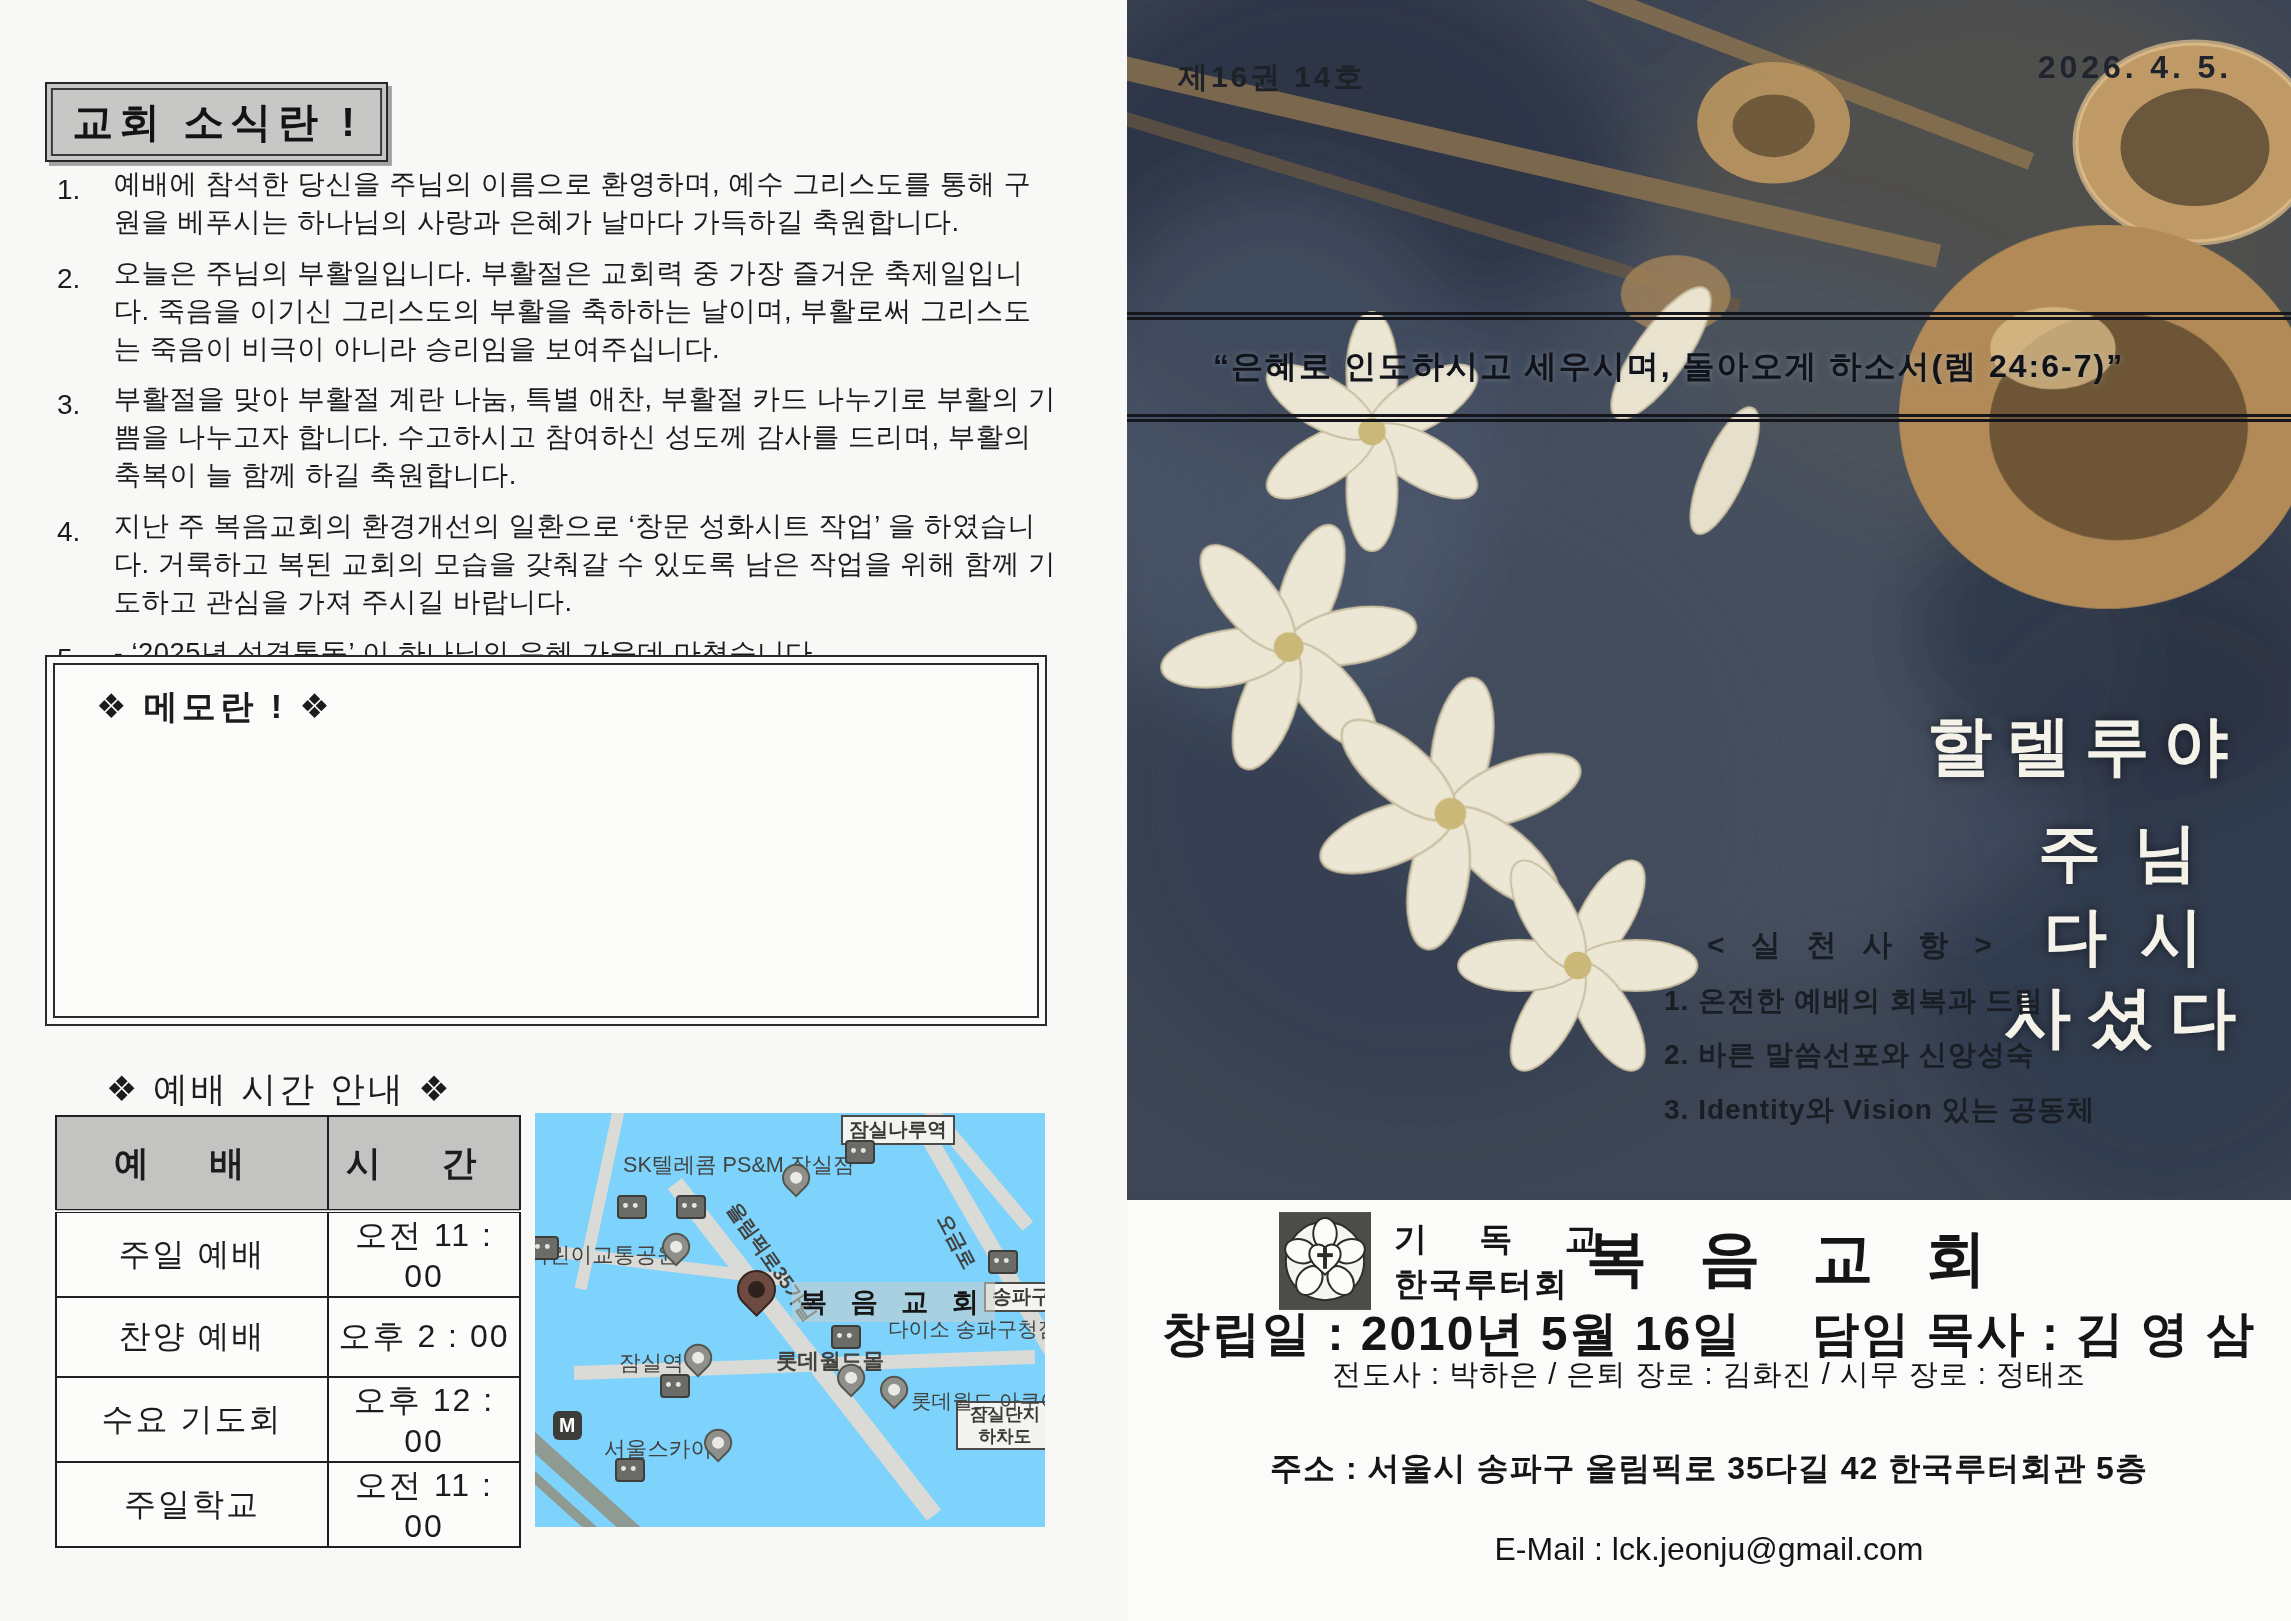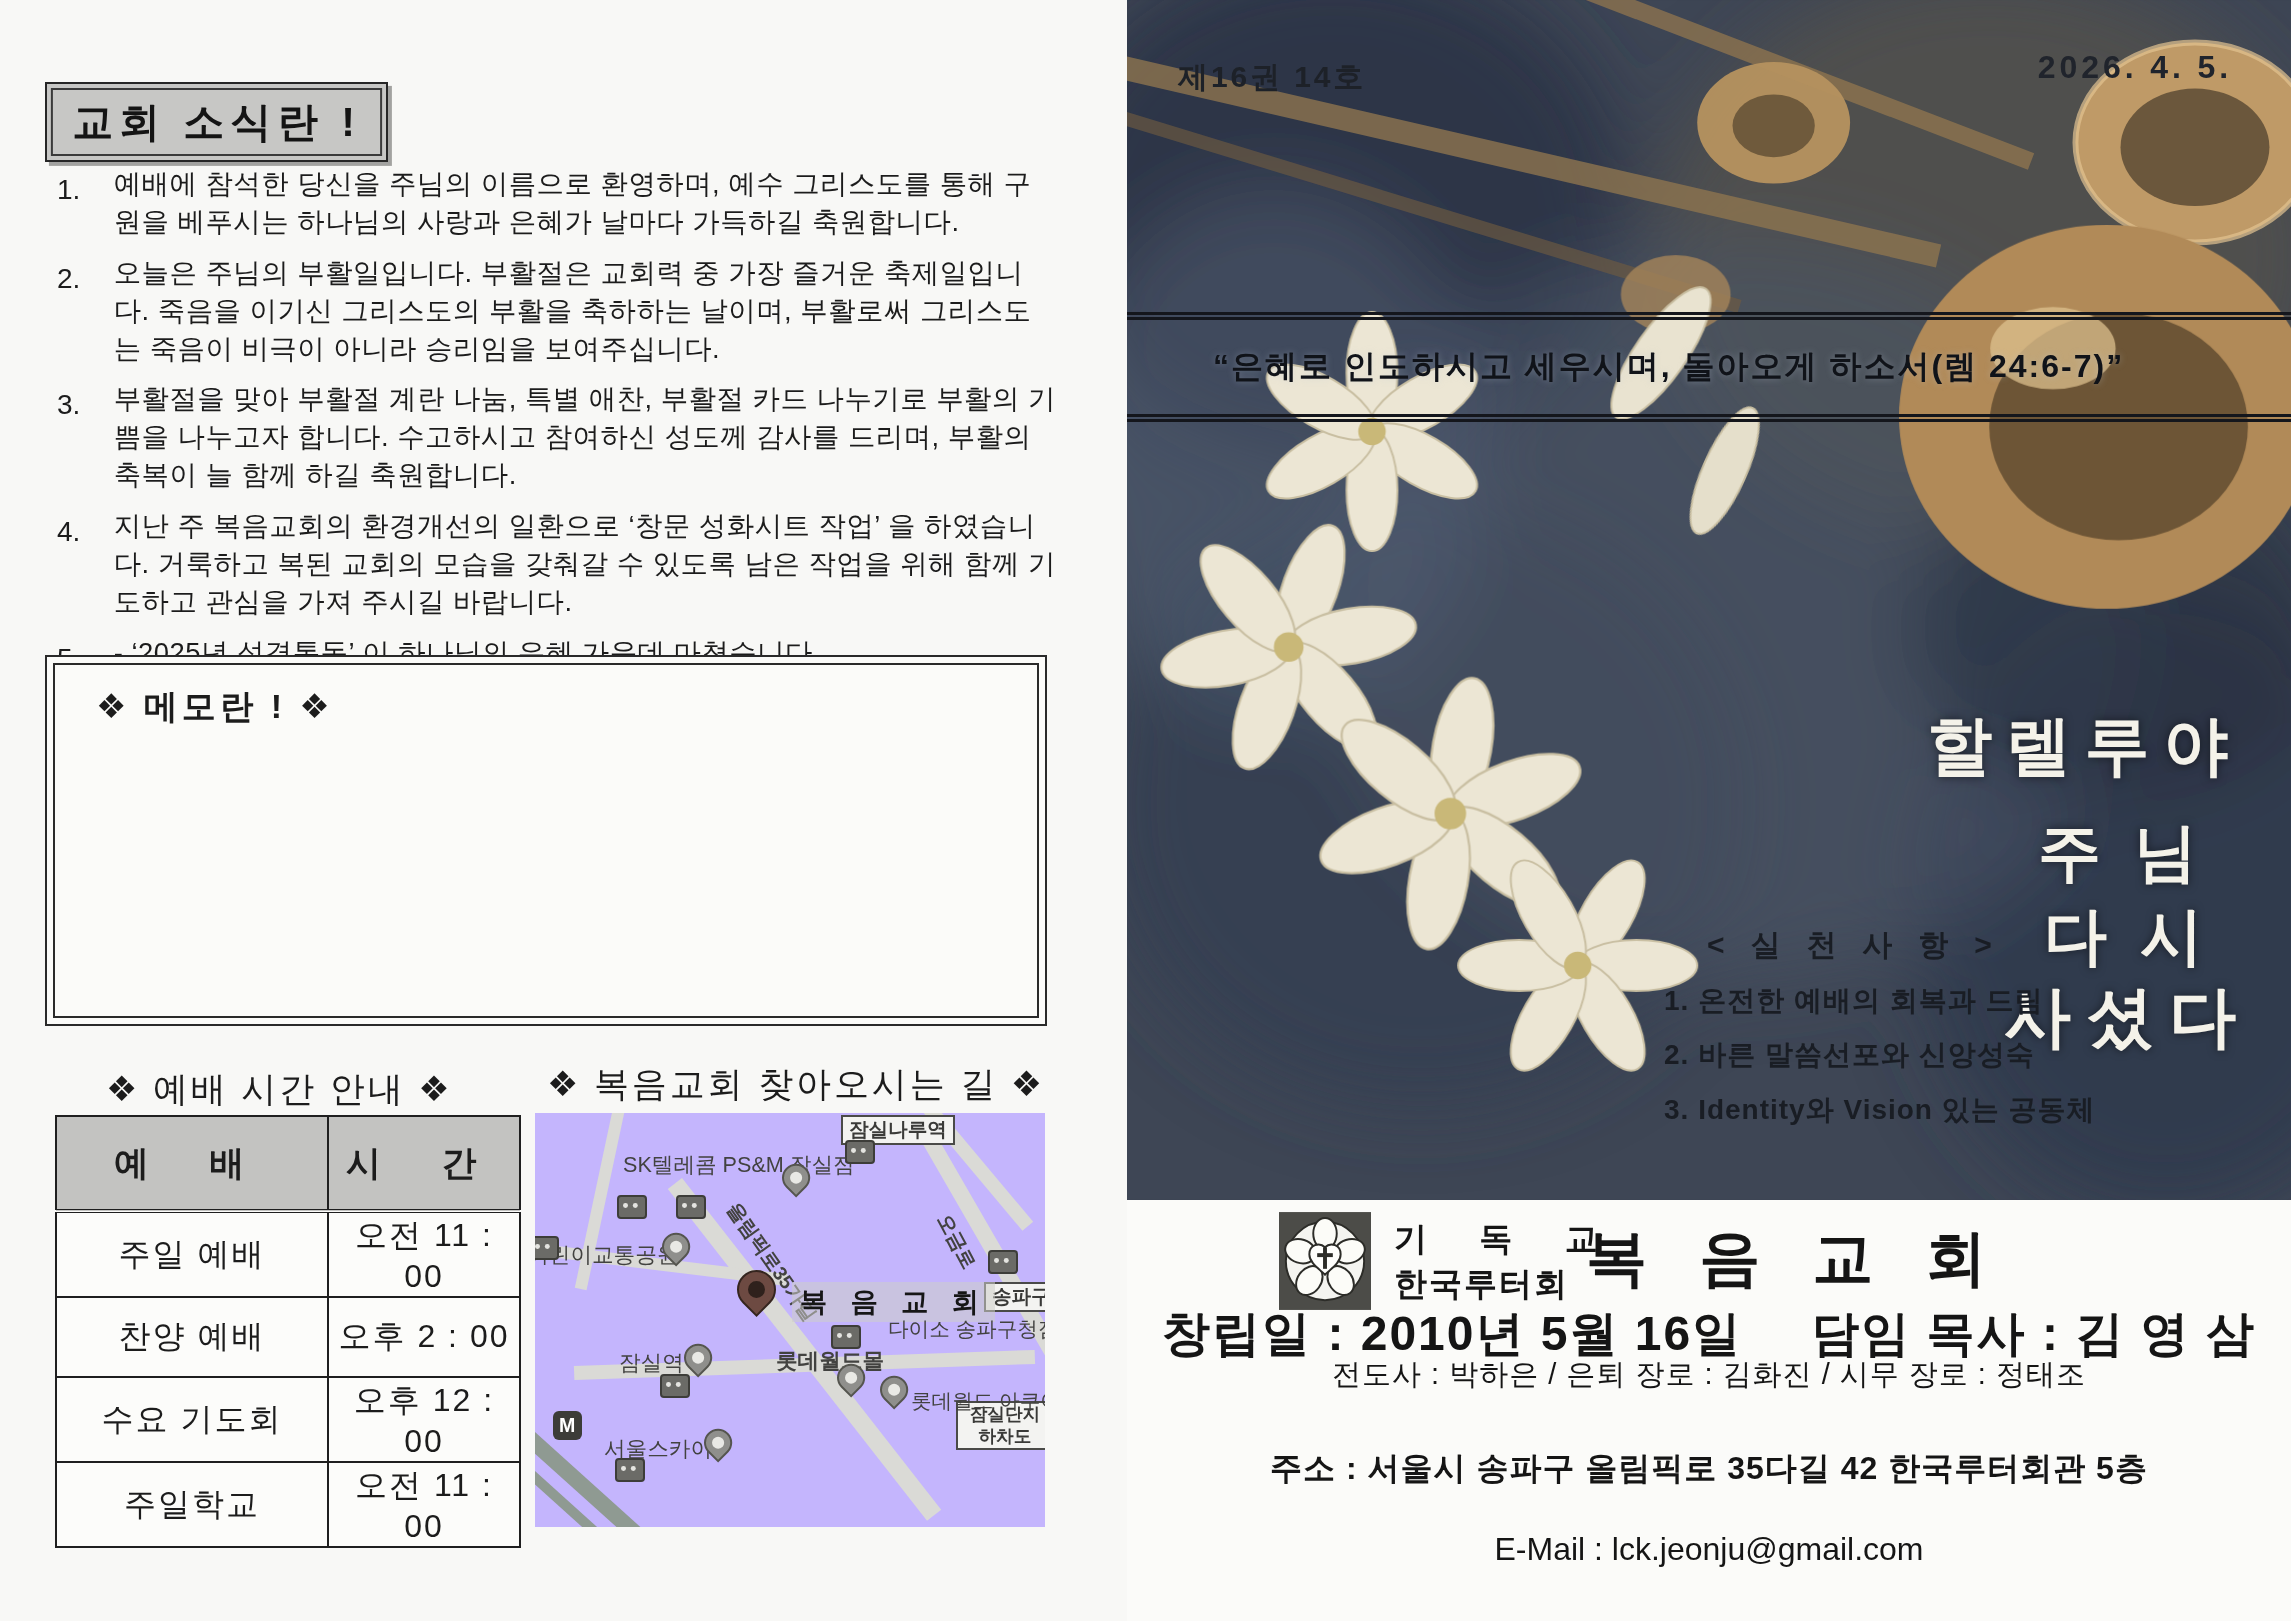--- a/index.html
+++ b/index.html
@@ -24,21 +24,21 @@
   .schedule-title{left:106px;top:1066px;}
   .map-title{left:547px;top:1061px;}
 
   table.schedule{position:absolute;left:55px;top:1115px;width:465px;height:406px;border-collapse:collapse;
     border:2.9px solid #1f1f1f;table-layout:fixed;background:#fcfcfa;}
   table.schedule th{background:#c3c3c1;border:2px solid #1f1f1f;border-bottom:4.9px double #1f1f1f;
     font-size:35px;font-weight:bold;letter-spacing:25.5px;height:90px;}
   table.schedule td{border:2px solid #1f1f1f;font-size:32px;text-align:center;height:76px;letter-spacing:2px;}
   col.c1{width:272px;} col.c2{width:192px;}
 
-  .map{position:absolute;left:535px;top:1113px;width:510px;height:414px;background:#c4b5fd;overflow:hidden;}
+  .map{position:absolute;left:535px;top:1113px;width:510px;height:414px;background:#7dd3fc;overflow:hidden;}
   .road{position:absolute;background:#dadad6;}
   .rail{position:absolute;background:#8f9a92;}
   .map-label, .map-box{position:absolute;color:#3a3a38;}
   .map-box{border:2px solid #4a4a48;background:#f3f3f1;padding:1px 5.9px;font-weight:bold;font-size:19.6px;
     text-align:center;line-height:23.5px;white-space:nowrap;}
   .lbl{position:absolute;font-size:21.6px;color:#424240;white-space:nowrap;}
   .lbl.b{font-weight:bold;}
   .church-lbl{position:absolute;font-size:27.4px;font-weight:bold;letter-spacing:7.8px;color:#161616;
     background:rgba(205,205,200,.55);padding:2px 7.8px;white-space:nowrap;}
   .pin{position:absolute;width:23.5px;height:23.5px;background:#8f8f8c;border:2px solid #55554f;
@@ -149,21 +149,20 @@
       <td>수요 기도회</td>
       <td>오후 12 : 00</td>
     </tr>
     <tr>
       <td>주일학교</td>
       <td>오전 11 : 00</td>
     </tr>
   </tbody>
     </table>
 
-  <div class="section-title map-title">❖ 복음교회 찾아오시는 길 ❖</div>
 
   <div class="map">
 
     <div class="road" style="left:235px;top:-13.7px;width:314px;height:13.7px;transform:rotate(50deg);"></div>
     <div class="road" style="left:147px;top:65px;width:421px;height:17.6px;transform:rotate(52deg);transform-origin:left top;"></div>
     <div class="road" style="left:400px;top:19.6px;width:412px;height:15.7px;transform:rotate(60deg);transform-origin:left top;"></div>
     <div class="road" style="left:-11.8px;top:145px;width:265px;height:11.8px;transform:rotate(7deg);"></div>
     <div class="road" style="left:39px;top:245px;width:461px;height:13.7px;transform:rotate(-2deg);"></div>
     <div class="road" style="left:59px;top:-7.8px;width:11.8px;height:186px;transform:rotate(12deg);"></div>
     <div class="rail" style="left:-39px;top:284px;width:294px;height:15.7px;transform:rotate(42deg);transform-origin:left top;"></div>

